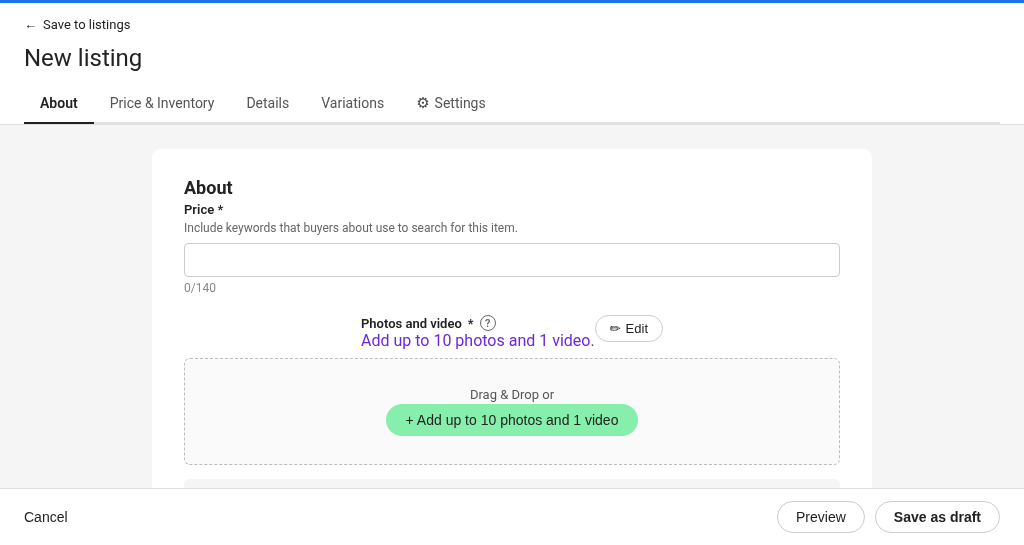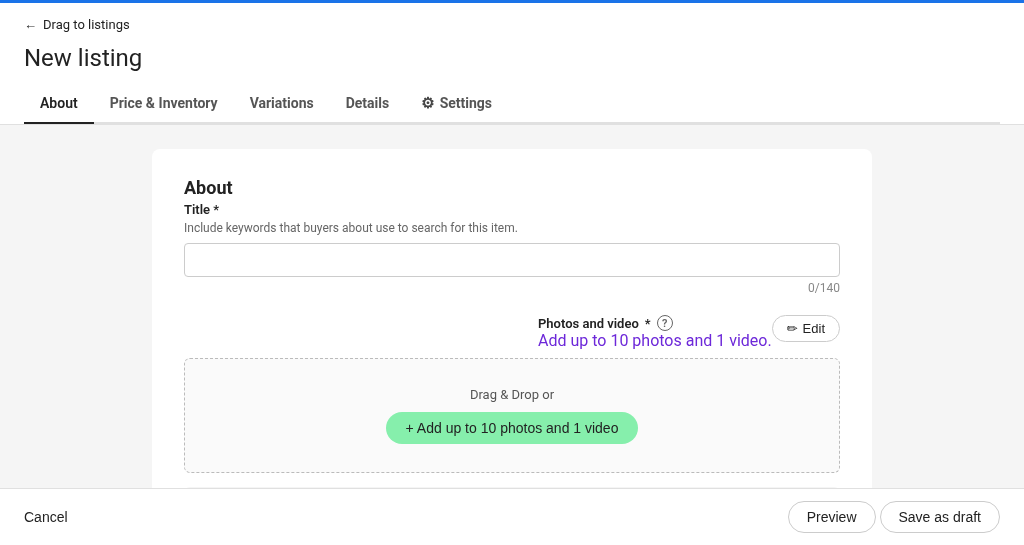--- a/index.html
+++ b/index.html
@@ -38,21 +38,20 @@
     .tab {
       padding: 10px 16px;
       font-size: 14px;
       cursor: pointer;
       border-bottom: 2px solid transparent;
       margin-bottom: -2px;
       color: #555;
       display: flex;
       align-items: center;
       gap: 5px;
-      font-weight: bold;
     }
     .tab.active {
       border-bottom: 2px solid #222;
       color: #222;
       font-weight: 600;
     }
     .content-area {
       padding: 24px;
       display: flex;
       justify-content: center;
@@ -87,29 +86,28 @@
     .text-input {
       width: 100%;
       border: 1px solid #ccc;
       border-radius: 4px;
       padding: 8px 10px;
       font-size: 14px;
       outline: none;
       color: #222;
     }
     .char-count {
-      text-align: right;
       font-size: 12px;
       color: #888;
       margin-top: 4px;
       margin-bottom: 20px;
     }
     .photos-header {
       display: flex;
-      justify-content: flex-end;
+      justify-content: center;
       align-items: flex-start;
       margin-bottom: 6px;
     }
     .photos-label-group {
       display: flex;
       flex-direction: column;
     }
     .photos-label {
       font-size: 13px;
       font-weight: 600;
@@ -137,21 +135,21 @@
       border: 1.5px dashed #bbb;
       border-radius: 6px;
       padding: 28px 20px;
       text-align: center;
       margin-top: 8px;
       background: #fafafa;
     }
     .drag-text {
       font-size: 13px;
       color: #555;
-      margin-bottom: 10px;
+      margin-bottom: 2px;
     }
     .add-photos-btn {
       display: inline-flex;
       align-items: center;
       gap: 6px;
       background: #86efac;
       border: none;
       border-radius: 20px;
       padding: 8px 20px;
       font-size: 14px;
@@ -202,42 +200,42 @@
       background: none;
       border: none;
       font-size: 14px;
       cursor: pointer;
       color: #222;
       font-weight: 500;
     }
     .bottom-right {
       display: flex;
       align-items: center;
-      gap: 4px;
+      gap: 10px;
       justify-content: space-between;
     }
     .preview-btn {
       border: 1.5px solid #ccc;
       border-radius: 20px;
       padding: 7px 18px;
       font-size: 14px;
       background: #fff;
       cursor: pointer;
       color: #222;
       font-weight: 500;
     }
     .save-draft-btn {
       border: 1.5px solid #ccc;
       border-radius: 20px;
       padding: 7px 18px;
       font-size: 14px;
       background: #fff;
       cursor: pointer;
       color: #222;
-      font-weight: 400;
+      font-weight: 700;
     }
     .publish-btn {
       border: none;
       border-radius: 20px;
       padding: 8px 22px;
       font-size: 14px;
       background: #222;
       cursor: pointer;
       color: #fff;
       font-weight: 600;
@@ -264,50 +262,50 @@
     }
   </style>
 </head>
 <body>
 
 <div class="blue-top-bar"></div>
 
 <div class="top-bar">
   <a class="back-link">
     <span>←</span>
-    <span>Drag to listings</span>
+    <span>Save to listings</span>
   </a>
   <h1 class="page-title">New listing</h1>
   <nav class="tabs">
     <div class="tab active">
       <span>About</span>
     </div>
     <div class="tab">
       <span>Price &amp; Inventory</span>
     </div>
     <div class="tab">
+      <span>Details</span>
+    </div>
+    <div class="tab">
       <span>Variations</span>
-    </div>
-    <div class="tab">
-      <span>Details</span>
     </div>
     <div class="tab">
       <span class="gear-icon">⚙</span>
       <span>Settings</span>
     </div>
   </nav>
 </div>
 
 <div class="content-area">
   <div class="card">
     <h2 class="section-title">About</h2>
 
     <div>
       <div class="field-label">
-        <span>Title</span><span> *</span>
+        <span>Price</span><span> *</span>
       </div>
       <div class="field-hint">Include keywords that buyers about use to search for this item.</div>
       <input type="text" class="text-input" value="" style="">
       <div class="char-count">0/140</div>
     </div>
 
     <div>
       <div class="photos-header">
         <div class="photos-label-group">
           <div class="photos-label">

